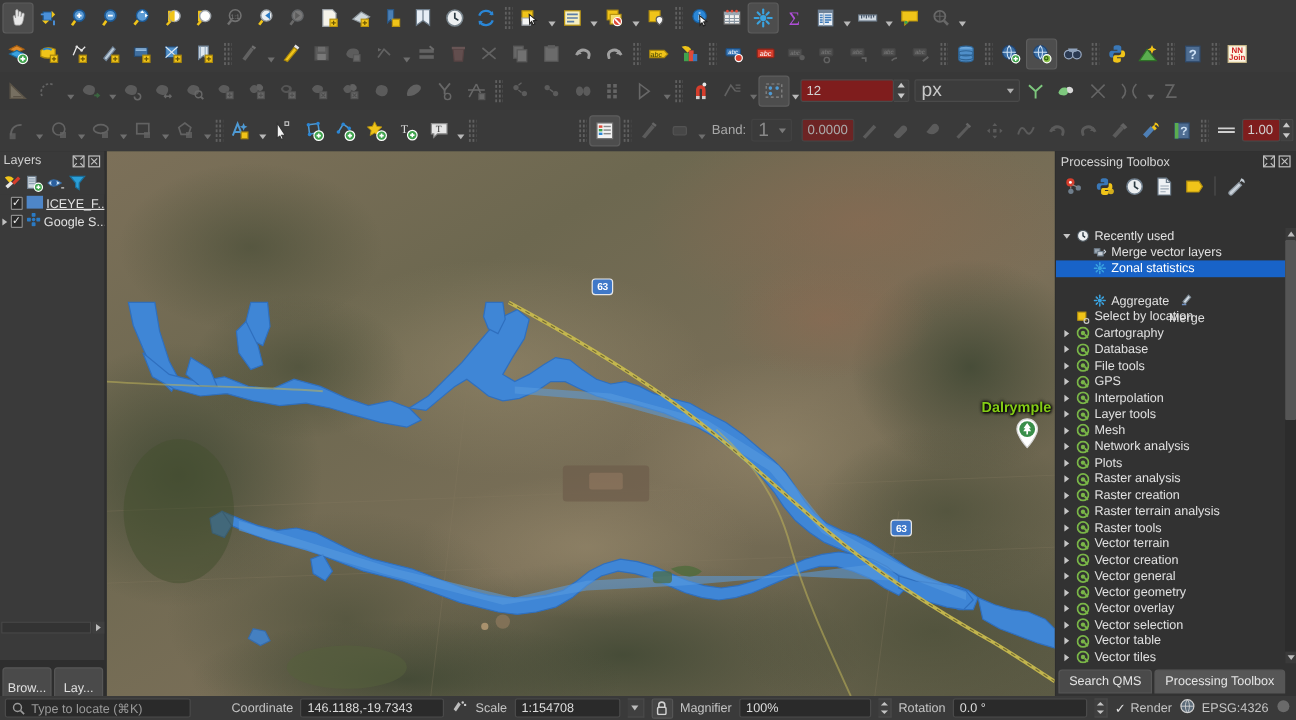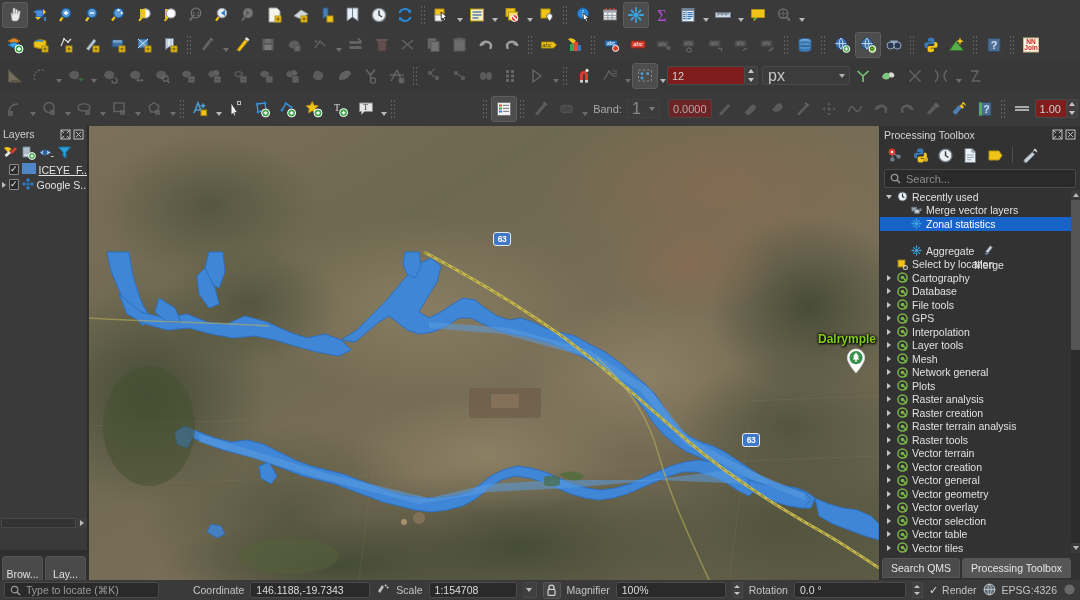--- a/index.html
+++ b/index.html
@@ -1280,27 +1280,20 @@
       </div>
       <div class="sep"></div>
       <div class="tbtn sm">
         <svg width="17" height="17" viewBox="0 0 17 17">
             <path d="M12.4 1.5 Q15.6 2.4 15.2 5.8 L12.6 3.8 L10.6 5.6 Z" fill="#bfc8d0"></path>
             <path d="M10.4 5.2 L2.6 12.6 Q1.4 13.8 2.6 15 Q3.8 16.2 5 15 L12.6 7.4 Z" fill="#c8d0d8" stroke="#8b959e"></path>
           </svg>
       </div>
     </div>
 
-    <div class="ptb-search">
-      <svg width="11" height="11" viewBox="0 0 12 12">
-          <circle cx="5" cy="5" r="3.6" fill="none" stroke="#9a9a9a" stroke-width="1.4"></circle>
-          <path d="M7.8 7.8 L11 11" stroke="#9a9a9a" stroke-width="1.6"></path>
-        </svg>
-      <span>Search...</span>
-    </div>
 
     <div class="tree" id="tree">
         <div class="tnode" style="padding-left: 4px;">
           <span class="tw open"></span>
           <span style="display: flex;">
             <svg width="11" height="11" viewBox="0 0 12 12">
               <circle cx="6" cy="6" r="5" fill="#eceff1" stroke="#4a545c" stroke-width="1.1"></circle>
               <path d="M6 2.8V6l2 1.4" stroke="#23303a" stroke-width="1.2" fill="none"></path>
             </svg>
           </span>
@@ -1458,21 +1451,21 @@
         </div>
         <div class="tnode" style="padding-left: 4px;">
           <span class="tw closed"></span>
           <span style="display: flex;">
             <svg width="11" height="11" viewBox="0 0 12 12">
               <circle cx="6" cy="6" r="5" fill="none" stroke="#7ab648" stroke-width="1.6"></circle>
               <path d="M7.6 7.2 L10.4 10.4" stroke="#7ab648" stroke-width="1.8"></path>
               <circle cx="6" cy="6" r="2" fill="#7ab648"></circle>
             </svg>
           </span>
-          <span>Network general</span>
+          <span>Network analysis</span>
         </div>
         <div class="tnode" style="padding-left: 4px;">
           <span class="tw closed"></span>
           <span style="display: flex;">
             <svg width="11" height="11" viewBox="0 0 12 12">
               <circle cx="6" cy="6" r="5" fill="none" stroke="#7ab648" stroke-width="1.6"></circle>
               <path d="M7.6 7.2 L10.4 10.4" stroke="#7ab648" stroke-width="1.8"></path>
               <circle cx="6" cy="6" r="2" fill="#7ab648"></circle>
             </svg>
           </span>

